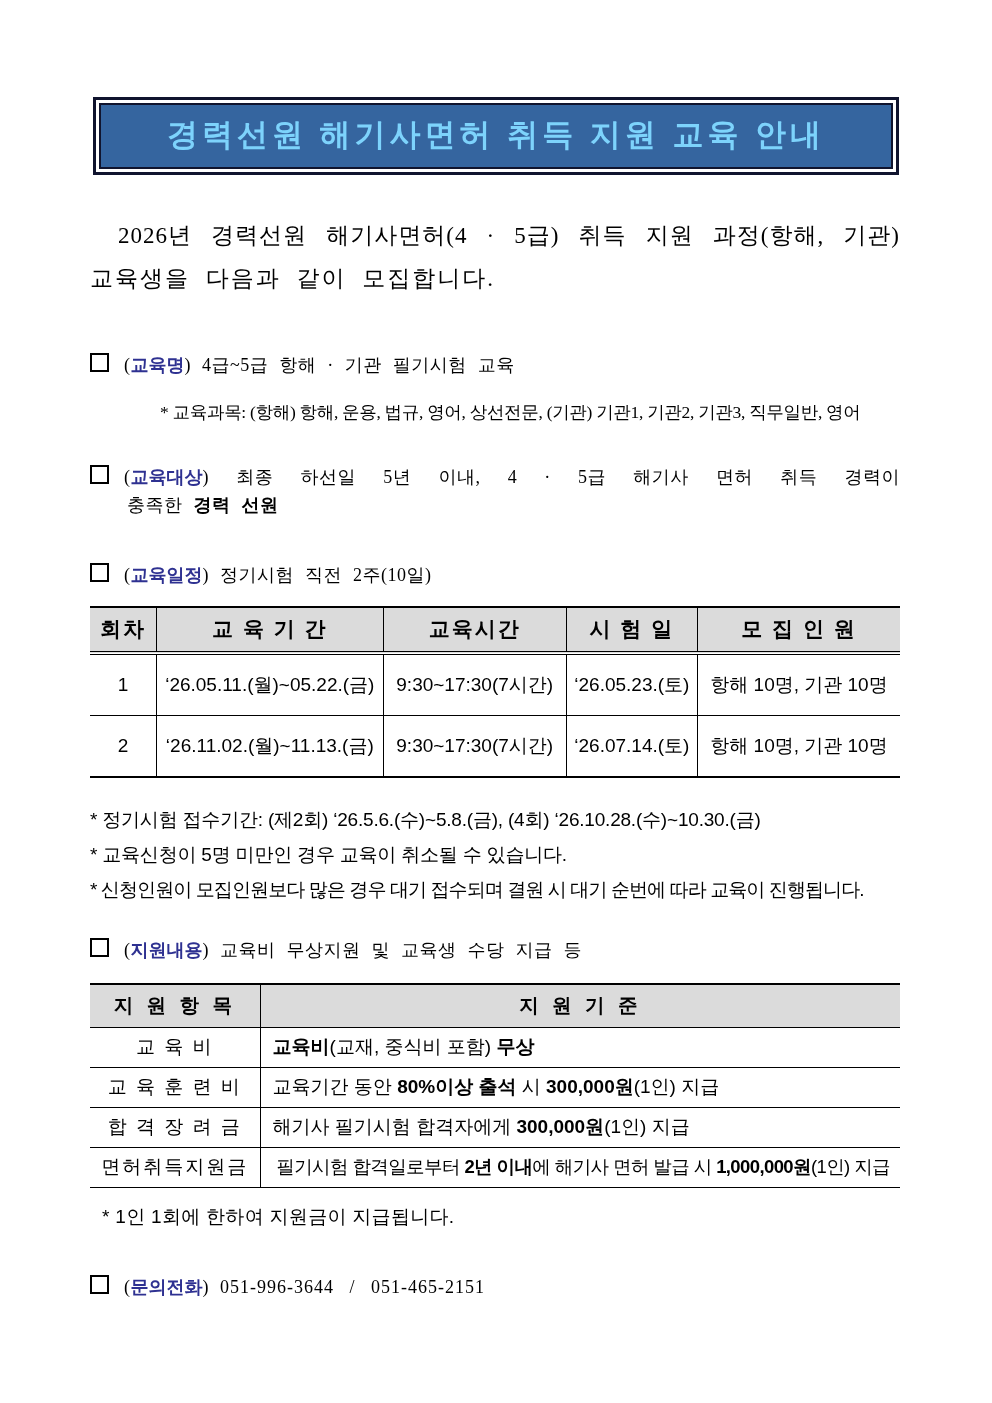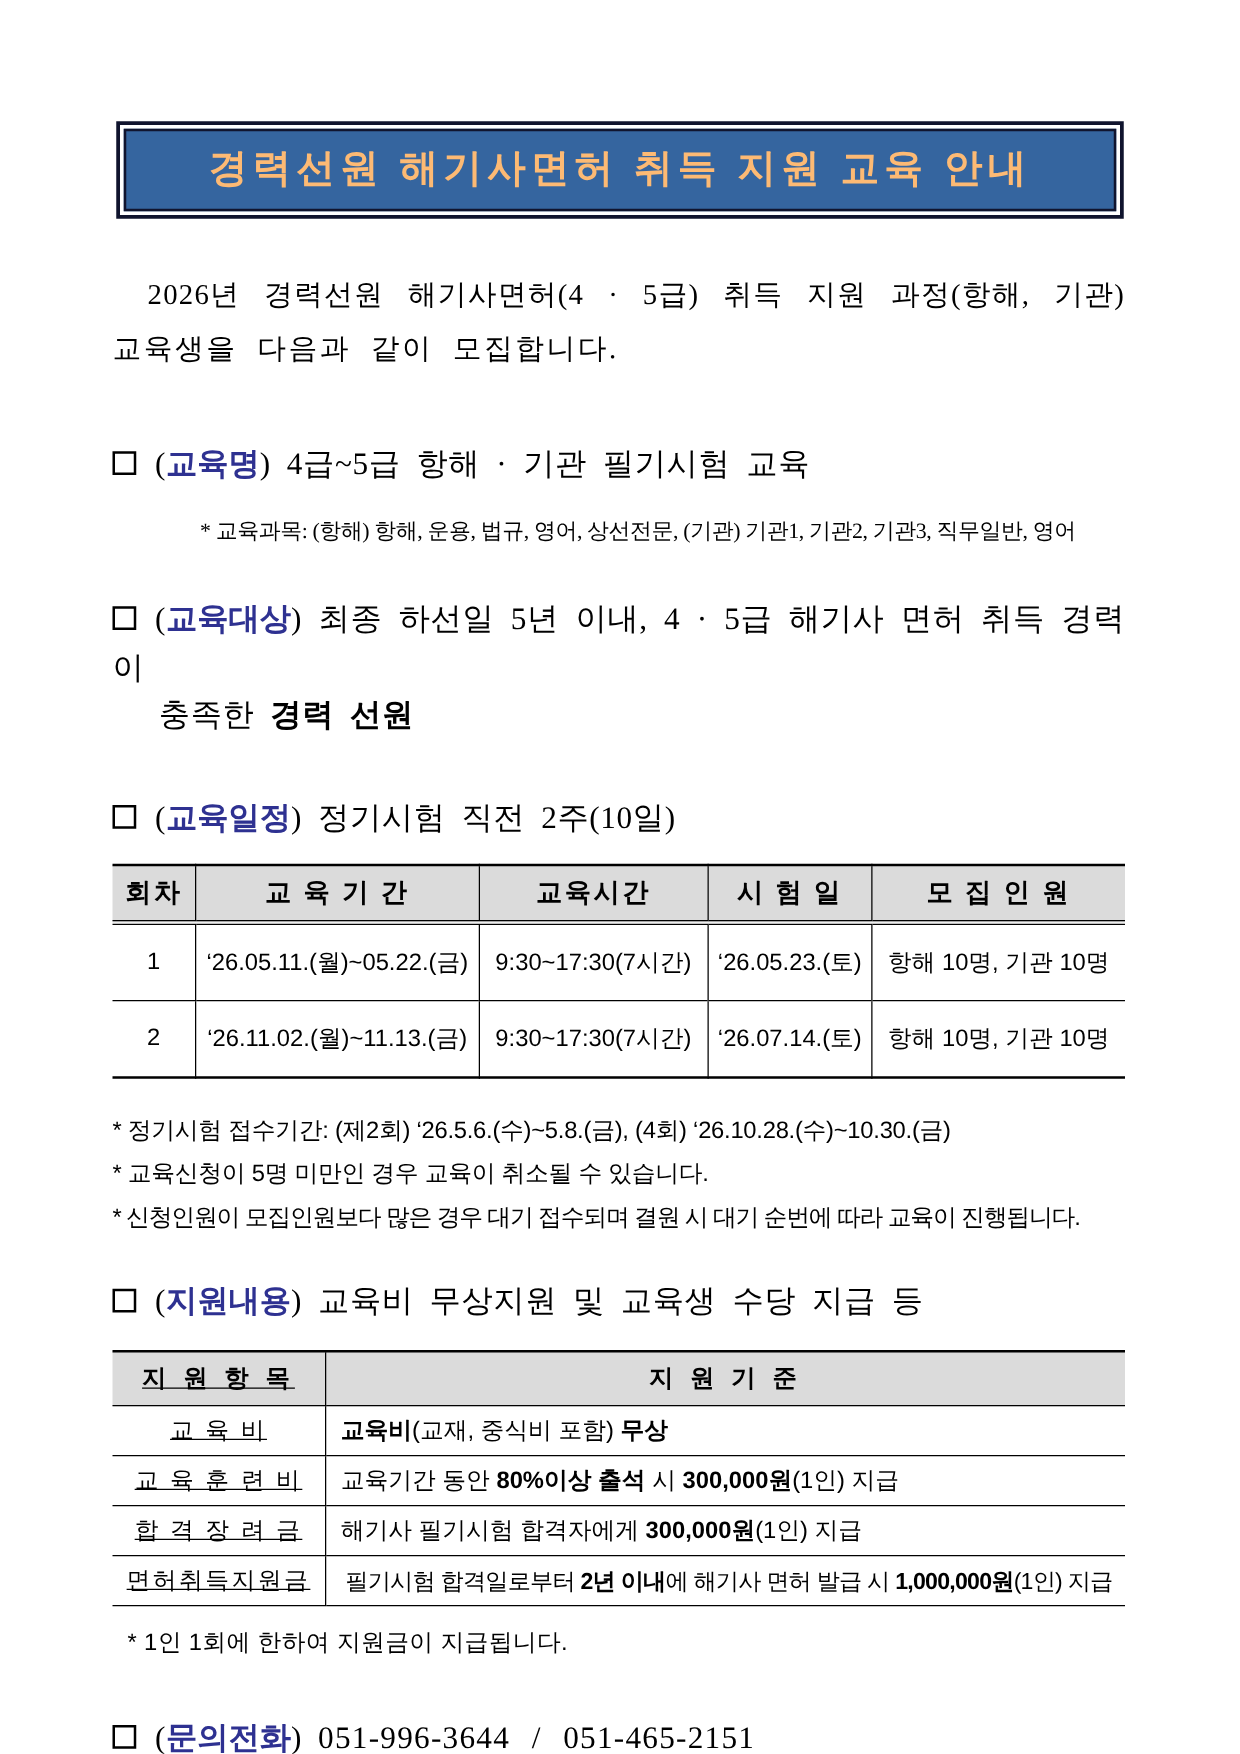--- a/index.html
+++ b/index.html
@@ -13,31 +13,31 @@
   html,body{margin:0;padding:0;}
   body{
     width:992px;height:1403px;background:#ffffff;color:#000;
     font-family:"Liberation Serif","DejaVu Serif",serif;
     overflow:hidden;position:relative;
   }
   
   .banner{margin:97px 93px 0 93px;border:3px solid var(--banner-border);padding:3px;background:#fff;}
   .banner-inner{
     border:2px solid var(--banner-border);background:var(--banner-fill);
-    color:#fdba74;text-align:center;font-family:"Liberation Sans","DejaVu Sans",sans-serif;
+    color:#7dd3fc;text-align:center;font-family:"Liberation Sans","DejaVu Sans",sans-serif;
     font-weight:bold;font-size:31px;letter-spacing:4px;padding:9px 0 11px 0;
   }
   
   .content{padding:0 92px 0 90px;}
   
   .intro{margin-top:40px;font-size:23px;line-height:1.85;}
   .intro .l1{text-align:justify;text-align-last:justify;text-indent:28px;letter-spacing:1px;}
   .intro .l2{text-align:left;letter-spacing:2px;word-spacing:8px;}
   
-  .section{margin-top:42px;font-size:25px;line-height:1.55;letter-spacing:.5px;word-spacing:6px;}
+  .section{margin-top:42px;font-size:18px;line-height:1.55;letter-spacing:.5px;word-spacing:6px;}
   .chk{
     display:inline-block;width:19px;height:19px;border:2.5px solid #000;
     margin-right:15px;vertical-align:-1px;background:#fff;
   }
   .slabel{color:var(--accent);font-family:"Liberation Sans","DejaVu Sans",sans-serif;font-weight:bold;letter-spacing:0;}
   .paren{font-weight:normal;color:#000;}
   .hang{display:block;padding-left:37px;}
   .just{text-align:justify;text-align-last:justify;}
   .b{font-weight:bold;}
   
@@ -62,21 +62,21 @@
   .notes .note{letter-spacing:-0.2px;}
   .notes .tight{letter-spacing:-0.9px;}
   
   .tbl2{margin-top:18px;border-top:2px solid var(--line);border-bottom:1.5px solid var(--line);font-size:19px;}
   .tbl2 th{
     background:var(--thead-bg);font-weight:bold;font-size:19.5px;letter-spacing:4px;
     padding:7px 6px 8px 6px;border-bottom:1.5px solid var(--line);text-align:center;
   }
   .tbl2 td{border-top:1px solid var(--line);padding:6px 10px 7px 12px;text-align:left;}
   .tbl2 tbody tr:first-child td{border-top:none;}
-  .tbl2 th:first-child, .tbl2 td:first-child{border-right:1.5px solid var(--line);text-decoration:underline;}
+  .tbl2 th:first-child, .tbl2 td:first-child{border-right:1.5px solid var(--line);}
   .tbl2 .i1{width:21%;} .tbl2 .i2{width:79%;}
   .tbl2 td.item{text-align:center;letter-spacing:2px;padding-left:4px;padding-right:4px;}
   .tbl2 td.squeeze{letter-spacing:-0.6px;font-size:18.5px;text-align:right;}
   .note-single{
     margin-top:16px;margin-left:12px;font-family:"Liberation Sans","DejaVu Sans",sans-serif;
     font-size:19px;letter-spacing:.3px;
   }
   
   .contact-num{letter-spacing:1px;word-spacing:10px;text-align:center;}
 </style>

